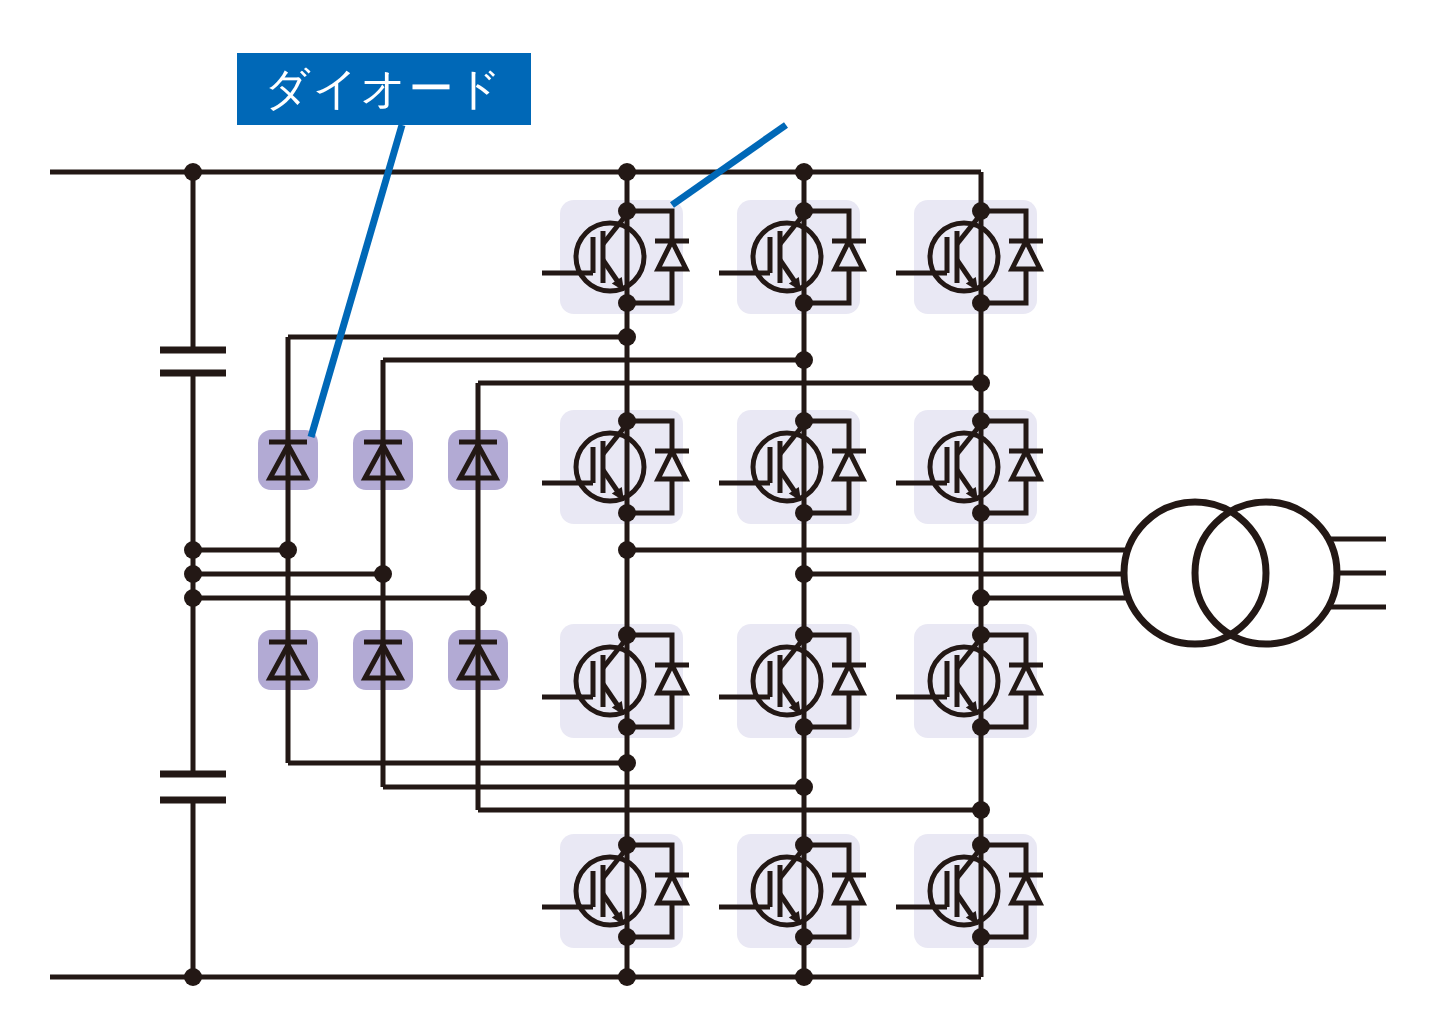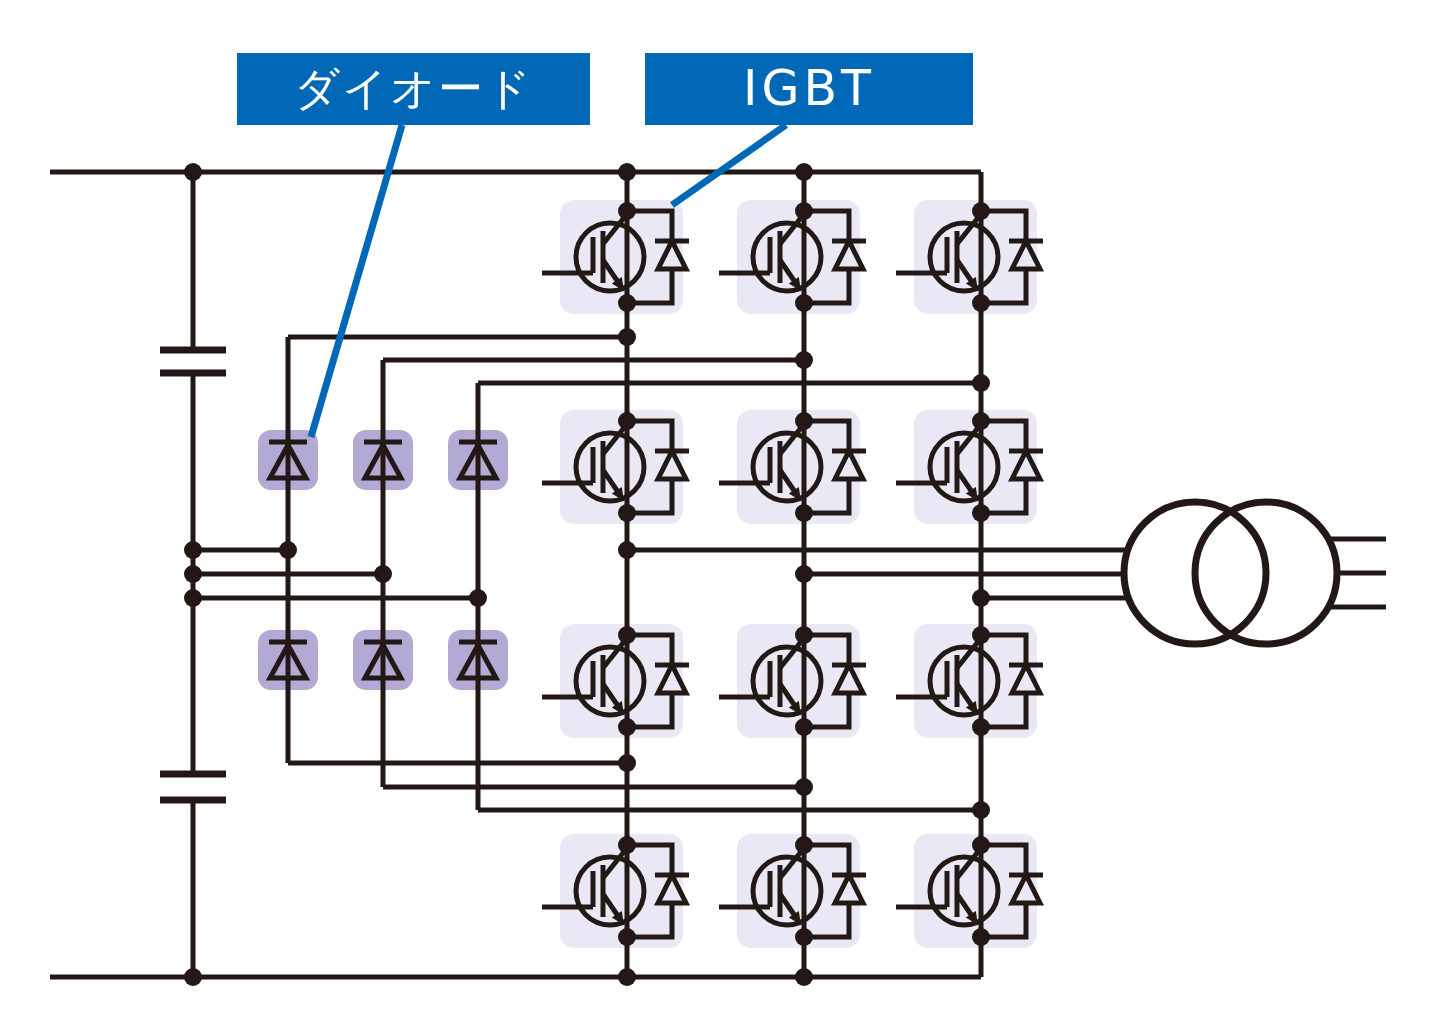--- a/index.html
+++ b/index.html
@@ -17,21 +17,21 @@
   .arrow { fill:var(--wire); stroke:none; }
   .blue { stroke:var(--callout_blue); stroke-width:7; fill:none; }
   .box-igbt  { fill:var(--igbt_module_bg); stroke:none; }
   .box-diode { fill:var(--diode_module_bg); stroke:none; }
   .label {
     position:absolute; top:53px; height:72px; line-height:72px;
     background:var(--label_bg); color:var(--label_text);
     text-align:center; font-size:45px; letter-spacing:2px;
     white-space:nowrap;
   }
-  .label-diode { left:237px; width:353px; }
+  .label-diode { left:237px; width:294px; }
   .label-igbt  { left:645px; width:328px; font-size:49px; letter-spacing:4px; }
 </style>
 </head>
 <body>
 
 <div id="stage">
 
 <svg width="1435" height="1034" viewBox="0 0 1435 1034">
   <defs>
 
@@ -134,15 +134,14 @@
     <circle class="dot" cx="193" cy="977" r="9"></circle>
         <circle class="dot" cx="627" cy="977" r="9"></circle>
         <circle class="dot" cx="804" cy="977" r="9"></circle>
   </g>
 
   <path class="blue" d="M402 125 L311 437"></path>
   <path class="blue" d="M786 125 L672 205"></path>
 </svg>
 
 <div class="label label-diode">ダイオード</div>
-<div class="label label-igbt">IGBT</div>
 
 </div>
 
 </body></html>

